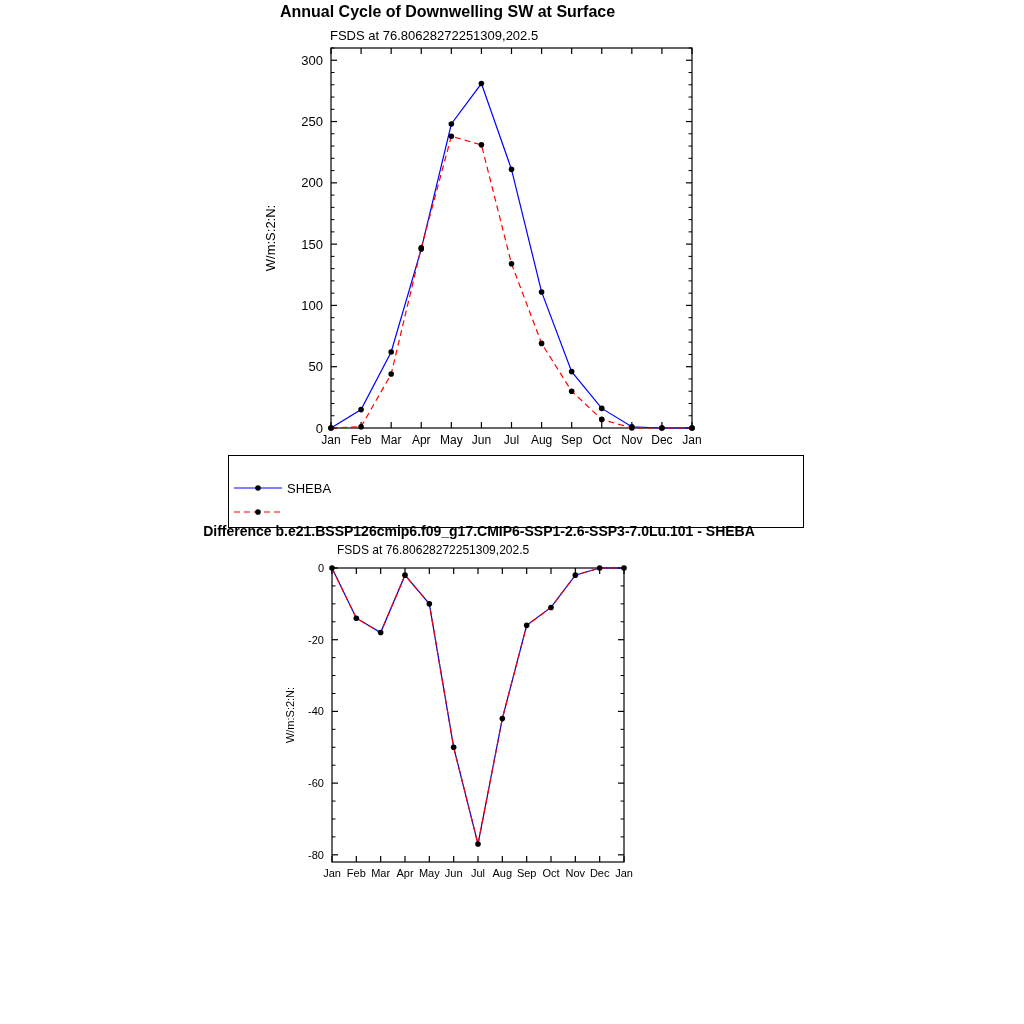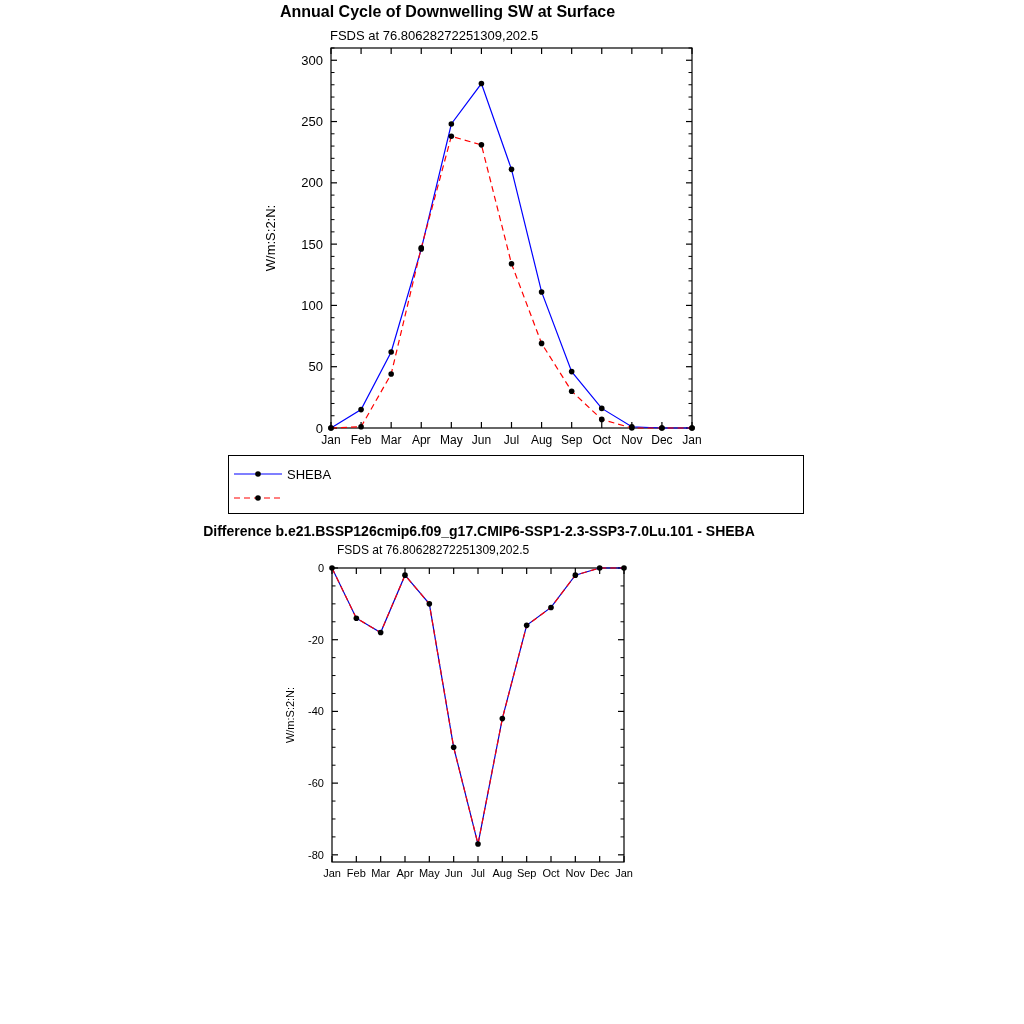--- a/index.html
+++ b/index.html
@@ -16,21 +16,21 @@
   .chart-title-2{
     position:absolute;top:523px;left:0;width:958px;text-align:center;
     font-size:14px;font-weight:bold;
   }
   .chart-subtitle-2{position:absolute;left:337px;top:543px;font-size:12px;}
   svg.plot{position:absolute;}
   #chart1{left:250px;top:38px;}
   #chart2{left:270px;top:558px;}
   .legend-box{
     position:absolute;left:228px;top:455px;width:574px;
-    border:1px solid #000;background:#fff;padding:6px 0 3px 0;
+    border:1px solid #000;background:#fff;padding:20px 0 3px 0;
   }
   .legend-row{display:flex;align-items:center;height:24px;padding-left:4px;font-size:13px;}
   .legend-row span.lbl{margin-left:4px;white-space:nowrap;}
   svg text{font-family:"Liberation Sans","DejaVu Sans",sans-serif;fill:#000;}
 </style>
 </head>
 <body>
 
 <div class="chart-title">Annual Cycle of Downwelling SW at Surface</div>
 <div class="chart-subtitle-1">FSDS at 76.80628272251309,202.5</div>
@@ -187,21 +187,21 @@
       <span class="lbl">SHEBA</span>
     </div>
     <div class="legend-row">
       <svg width="50" height="14">
         <line x1="1" y1="7" x2="49" y2="7" stroke="#ff0000" stroke-width="1.2" stroke-dasharray="6,4"></line>
         <circle cx="25" cy="7" r="2.8" fill="#000000"></circle>
       </svg>
     </div>
   </div>
 
-<div class="chart-title-2">Difference b.e21.BSSP126cmip6.f09_g17.CMIP6-SSP1-2.3-SSP3-7.0Lu.101 - SHEBA</div>
+<div class="chart-title-2">Difference b.e21.BSSP126cmip6.f09_g17.CMIP6-SSP1-2.6-SSP3-7.0Lu.101 - SHEBA</div>
 <div class="chart-subtitle-2">FSDS at 76.80628272251309,202.5</div>
 
 <svg id="chart2" class="plot" width="420" height="335">
     <rect x="62" y="10" width="292" height="294" fill="none" stroke="#000" stroke-width="1.2"></rect>
     <line x1="62" y1="296.8292682926829" x2="68" y2="296.8292682926829" stroke="#000" stroke-width="1.2"></line>
     <line x1="348" y1="296.8292682926829" x2="354" y2="296.8292682926829" stroke="#000" stroke-width="1.2"></line>
     <text x="54" y="300.67926829268293" text-anchor="end" font-size="11">-80</text>
     <line x1="62" y1="225.1219512195122" x2="68" y2="225.1219512195122" stroke="#000" stroke-width="1.2"></line>
     <line x1="348" y1="225.1219512195122" x2="354" y2="225.1219512195122" stroke="#000" stroke-width="1.2"></line>
     <text x="54" y="228.9719512195122" text-anchor="end" font-size="11">-60</text>

